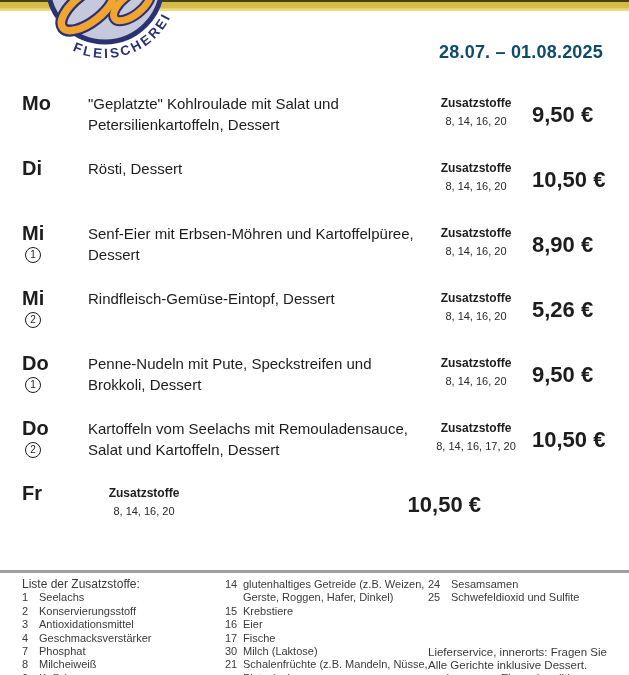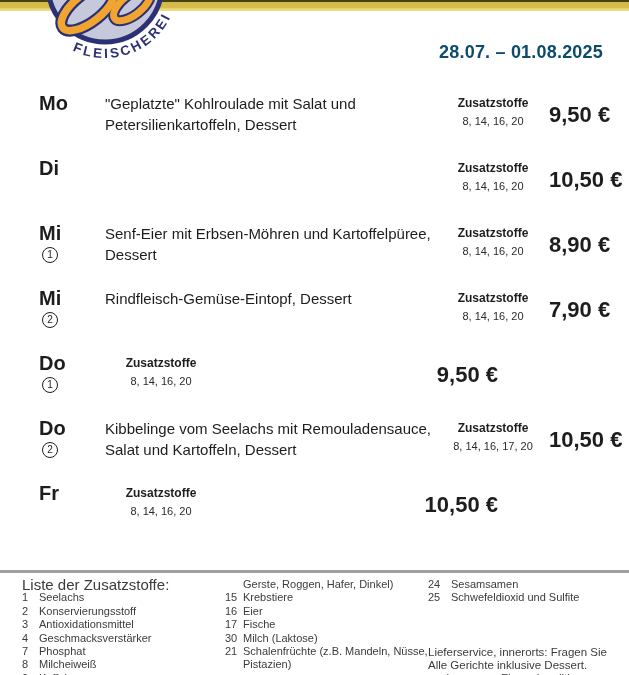--- a/index.html
+++ b/index.html
@@ -15,21 +15,21 @@
     background:linear-gradient(to bottom,#474115 0%,#474115 16%,#d3b845 22%,#d7bd4a 70%,#e9d77a 80%,#eedd8a 100%);
   }
   
   .logo { position:absolute; top:0; left:28px; width:180px; height:78px; }
   
   .daterange {
     position:absolute; top:42px; right:26px;
     font-size:18px; font-weight:bold; letter-spacing:0.2px; color:#0c4a6e;
   }
   
-  .menu { position:absolute; top:93px; left:17px; width:508px; }
+  .menu { position:absolute; top:93px; left:0; width:508px; }
   .menu-row { display:flex; min-height:65px; align-items:flex-start; padding-left:22px; }
   .day-col { width:66px; flex:none; display:flex; flex-direction:column; }
   .day { font-size:20px; font-weight:bold; line-height:21px; }
   .day-badge {
     margin-top:3px; margin-left:3px; width:16px; height:16px; flex:none;
     border:1.4px solid #1d1d1d; border-radius:50%;
     display:inline-flex; align-items:center; justify-content:center;
     font-size:10px; line-height:10px; font-weight:normal;
   }
   .desc-col { width:332px; flex:none; font-size:15px; line-height:21px; }
@@ -40,21 +40,21 @@
     flex:1; height:44px; display:flex; align-items:center; justify-content:flex-end;
     padding-right:27px; font-size:22px; font-weight:bold; white-space:nowrap;
   }
   
   .divider { position:absolute; top:570px; left:0; width:629px; height:3px; background:#9f9f9f; }
   .footer { position:absolute; top:578px; left:0; width:629px; display:flex; color:#3b3b3b; }
   .fcol1 { width:225px; flex:none; padding-left:22px; }
   .fcol2 { width:203px; flex:none; }
   .fcol3 { flex:1; }
   .fline { display:flex; font-size:11px; line-height:13.4px; }
-  .fhead { font-size:15px; line-height:13.4px; }
+  .fhead { font-size:12px; line-height:13.4px; }
   .fnum { flex:none; width:17px; }
   .fcol2 .fnum { width:18px; }
   .fcol3 .fnum { width:23px; }
   .ftext { flex:1; }
   .note { margin-top:41px; font-size:11.5px; line-height:13px; color:#3b3b3b; }
 </style>
 </head>
 <body>
 
 <div class="topbar"></div>
@@ -92,20 +92,21 @@
       <div class="z-nums">8, 14, 16, 20</div>
     </div>
     <div class="price-col">9,50 €</div>
   </div>
 
   <div class="menu-row">
     <div class="day-col">
         <span class="day">Di</span>
       </div>
     <div class="desc-col">
+      <div>Rösti, Dessert</div>
     </div>
     <div class="zusatz-col">
       <div class="z-label">Zusatzstoffe</div>
       <div class="z-nums">8, 14, 16, 20</div>
     </div>
     <div class="price-col">10,50 €</div>
   </div>
 
   <div class="menu-row">
     <div class="day-col">
@@ -129,42 +130,46 @@
       <span class="day-badge">2</span>
     </div>
     <div class="desc-col">
       <div>Rindfleisch-Gemüse-Eintopf, Dessert</div>
       <div></div>
     </div>
     <div class="zusatz-col">
       <div class="z-label">Zusatzstoffe</div>
       <div class="z-nums">8, 14, 16, 20</div>
     </div>
-    <div class="price-col">7,90 €</div>
+    <div class="price-col">5,26 €</div>
   </div>
 
   <div class="menu-row">
     <div class="day-col">
       <span class="day">Do</span>
       <span class="day-badge">1</span>
     </div>
+    <div class="desc-col">
+      <div>Penne-Nudeln mit Pute, Speckstreifen und</div>
+      <div>Brokkoli, Dessert</div>
+    </div>
     <div class="zusatz-col">
       <div class="z-label">Zusatzstoffe</div>
       <div class="z-nums">8, 14, 16, 20</div>
     </div>
     <div class="price-col">9,50 €</div>
   </div>
 
   <div class="menu-row">
     <div class="day-col">
       <span class="day">Do</span>
       <span class="day-badge">2</span>
     </div>
     <div class="desc-col">
-      <div>Kibbelinge vom Seelachs mit Remouladensauce,</div>
+      <div>Kartoffeln vom Seelachs mit Remouladensauce,</div>
       <div>Salat und Kartoffeln, Dessert</div>
     </div>
     <div class="zusatz-col">
       <div class="z-label">Zusatzstoffe</div>
       <div class="z-nums">8, 14, 16, 17, 20</div>
     </div>
     <div class="price-col">10,50 €</div>
   </div>
 
   <div class="menu-row">
@@ -208,20 +213,24 @@
     <div class="fline">
         <span class="fnum">8</span>
         <span class="ftext">Milcheiweiß</span>
       </div>
     <div class="fline">
         <span class="fnum">9</span>
         <span class="ftext">Koffein</span>
       </div>
   </div>
   <div class="fcol2">
+    <div class="fline">
+        <span class="fnum">14</span>
+        <span class="ftext">glutenhaltiges Getreide (z.B. Weizen,</span>
+      </div>
     <div class="fline">
         <span class="fnum"></span>
         <span class="ftext">Gerste, Roggen, Hafer, Dinkel)</span>
       </div>
     <div class="fline">
         <span class="fnum">15</span>
         <span class="ftext">Krebstiere</span>
       </div>
     <div class="fline">
         <span class="fnum">16</span>

